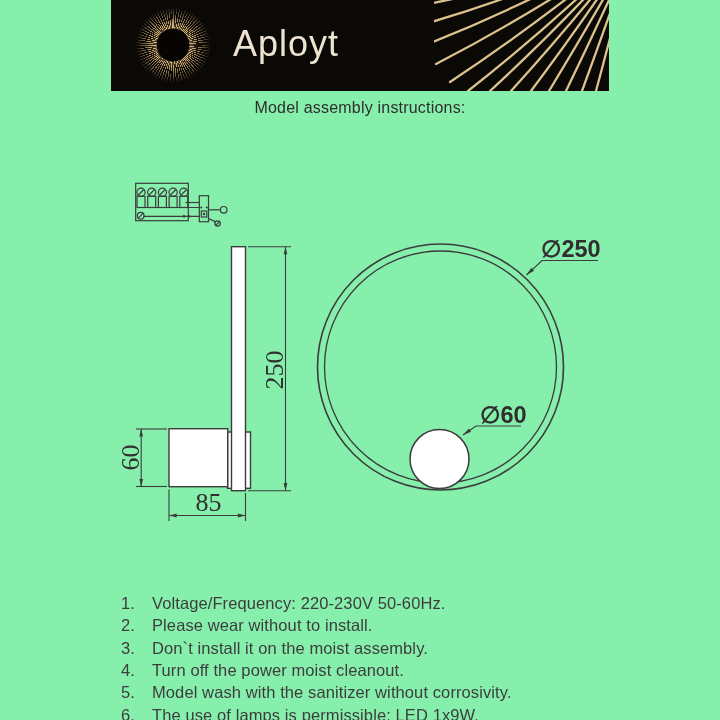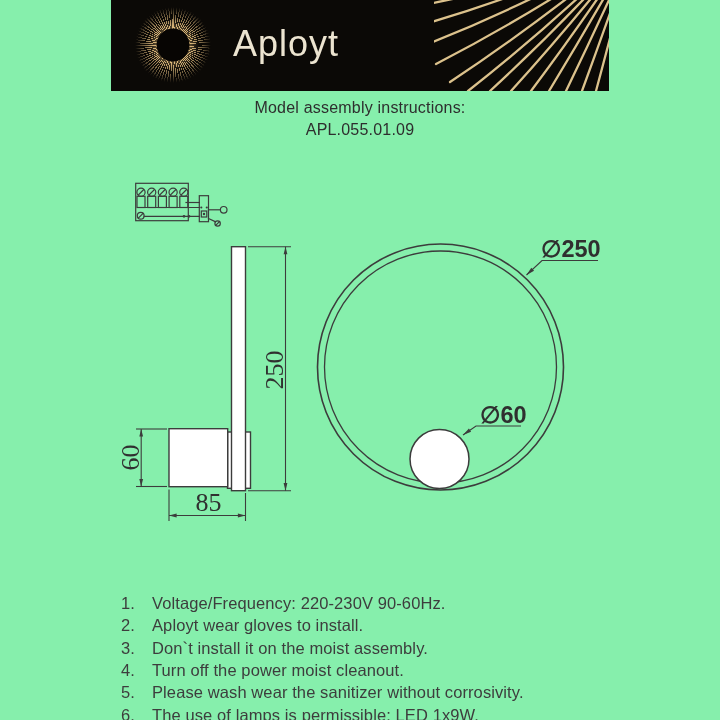--- a/index.html
+++ b/index.html
@@ -53,21 +53,20 @@
       <path d="M200,-55 Q148,23 97,91"></path>
       <path d="M200,-55 Q157,22 115,91"></path>
       <path d="M200,-55 Q166,21 132,91"></path>
       <path d="M200,-55 Q174,20 148,91"></path>
       <path d="M200,-55 Q181,20 162,91"></path>
     </svg>
   </header>
 
   <div class="titles">
     <div>Model assembly instructions:</div>
-    <div>APL.055.01.09</div>
   </div>
 
   <svg class="drawing" viewBox="0 0 720 720" width="720" height="720">
 
     <g stroke="#3c3c3c" fill="none" stroke-width="1.2" stroke-linecap="square">
       <rect x="135.7" y="183.3" width="52.6" height="37.4"></rect>
 
       <g>
         <circle cx="141" cy="192.3" r="4.1"></circle>
           <line x1="138.4" y1="194.9" x2="143.6" y2="189.7"></line>
@@ -157,37 +156,37 @@
     </g>
     <g fill="#2f2f2f" stroke="none" font-family="Liberation Sans, sans-serif" font-size="23.5" font-weight="600">
       <text x="541" y="257">∅250</text>
       <text x="480" y="422.5">∅60</text>
     </g>
   </svg>
 
   <div class="instructions">
     <div class="inst-row">
       <span class="inst-num">1.</span>
-      <span class="inst-text">Voltage/Frequency: 220-230V 90-60Hz.</span>
+      <span class="inst-text">Voltage/Frequency: 220-230V 50-60Hz.</span>
     </div>
     <div class="inst-row">
       <span class="inst-num">2.</span>
-      <span class="inst-text">Aployt wear gloves to install.</span>
+      <span class="inst-text">Please wear without to install.</span>
     </div>
     <div class="inst-row">
       <span class="inst-num">3.</span>
       <span class="inst-text">Don`t install it on the moist assembly.</span>
     </div>
     <div class="inst-row">
       <span class="inst-num">4.</span>
       <span class="inst-text">Turn off the power moist cleanout.</span>
     </div>
     <div class="inst-row">
       <span class="inst-num">5.</span>
-      <span class="inst-text">Please wash wear the sanitizer without corrosivity.</span>
+      <span class="inst-text">Model wash with the sanitizer without corrosivity.</span>
     </div>
     <div class="inst-row">
       <span class="inst-num">6.</span>
       <span class="inst-text">The use of lamps is permissible: LED 1x9W.</span>
     </div>
   </div>
 
 </div>
 
 </body></html>

